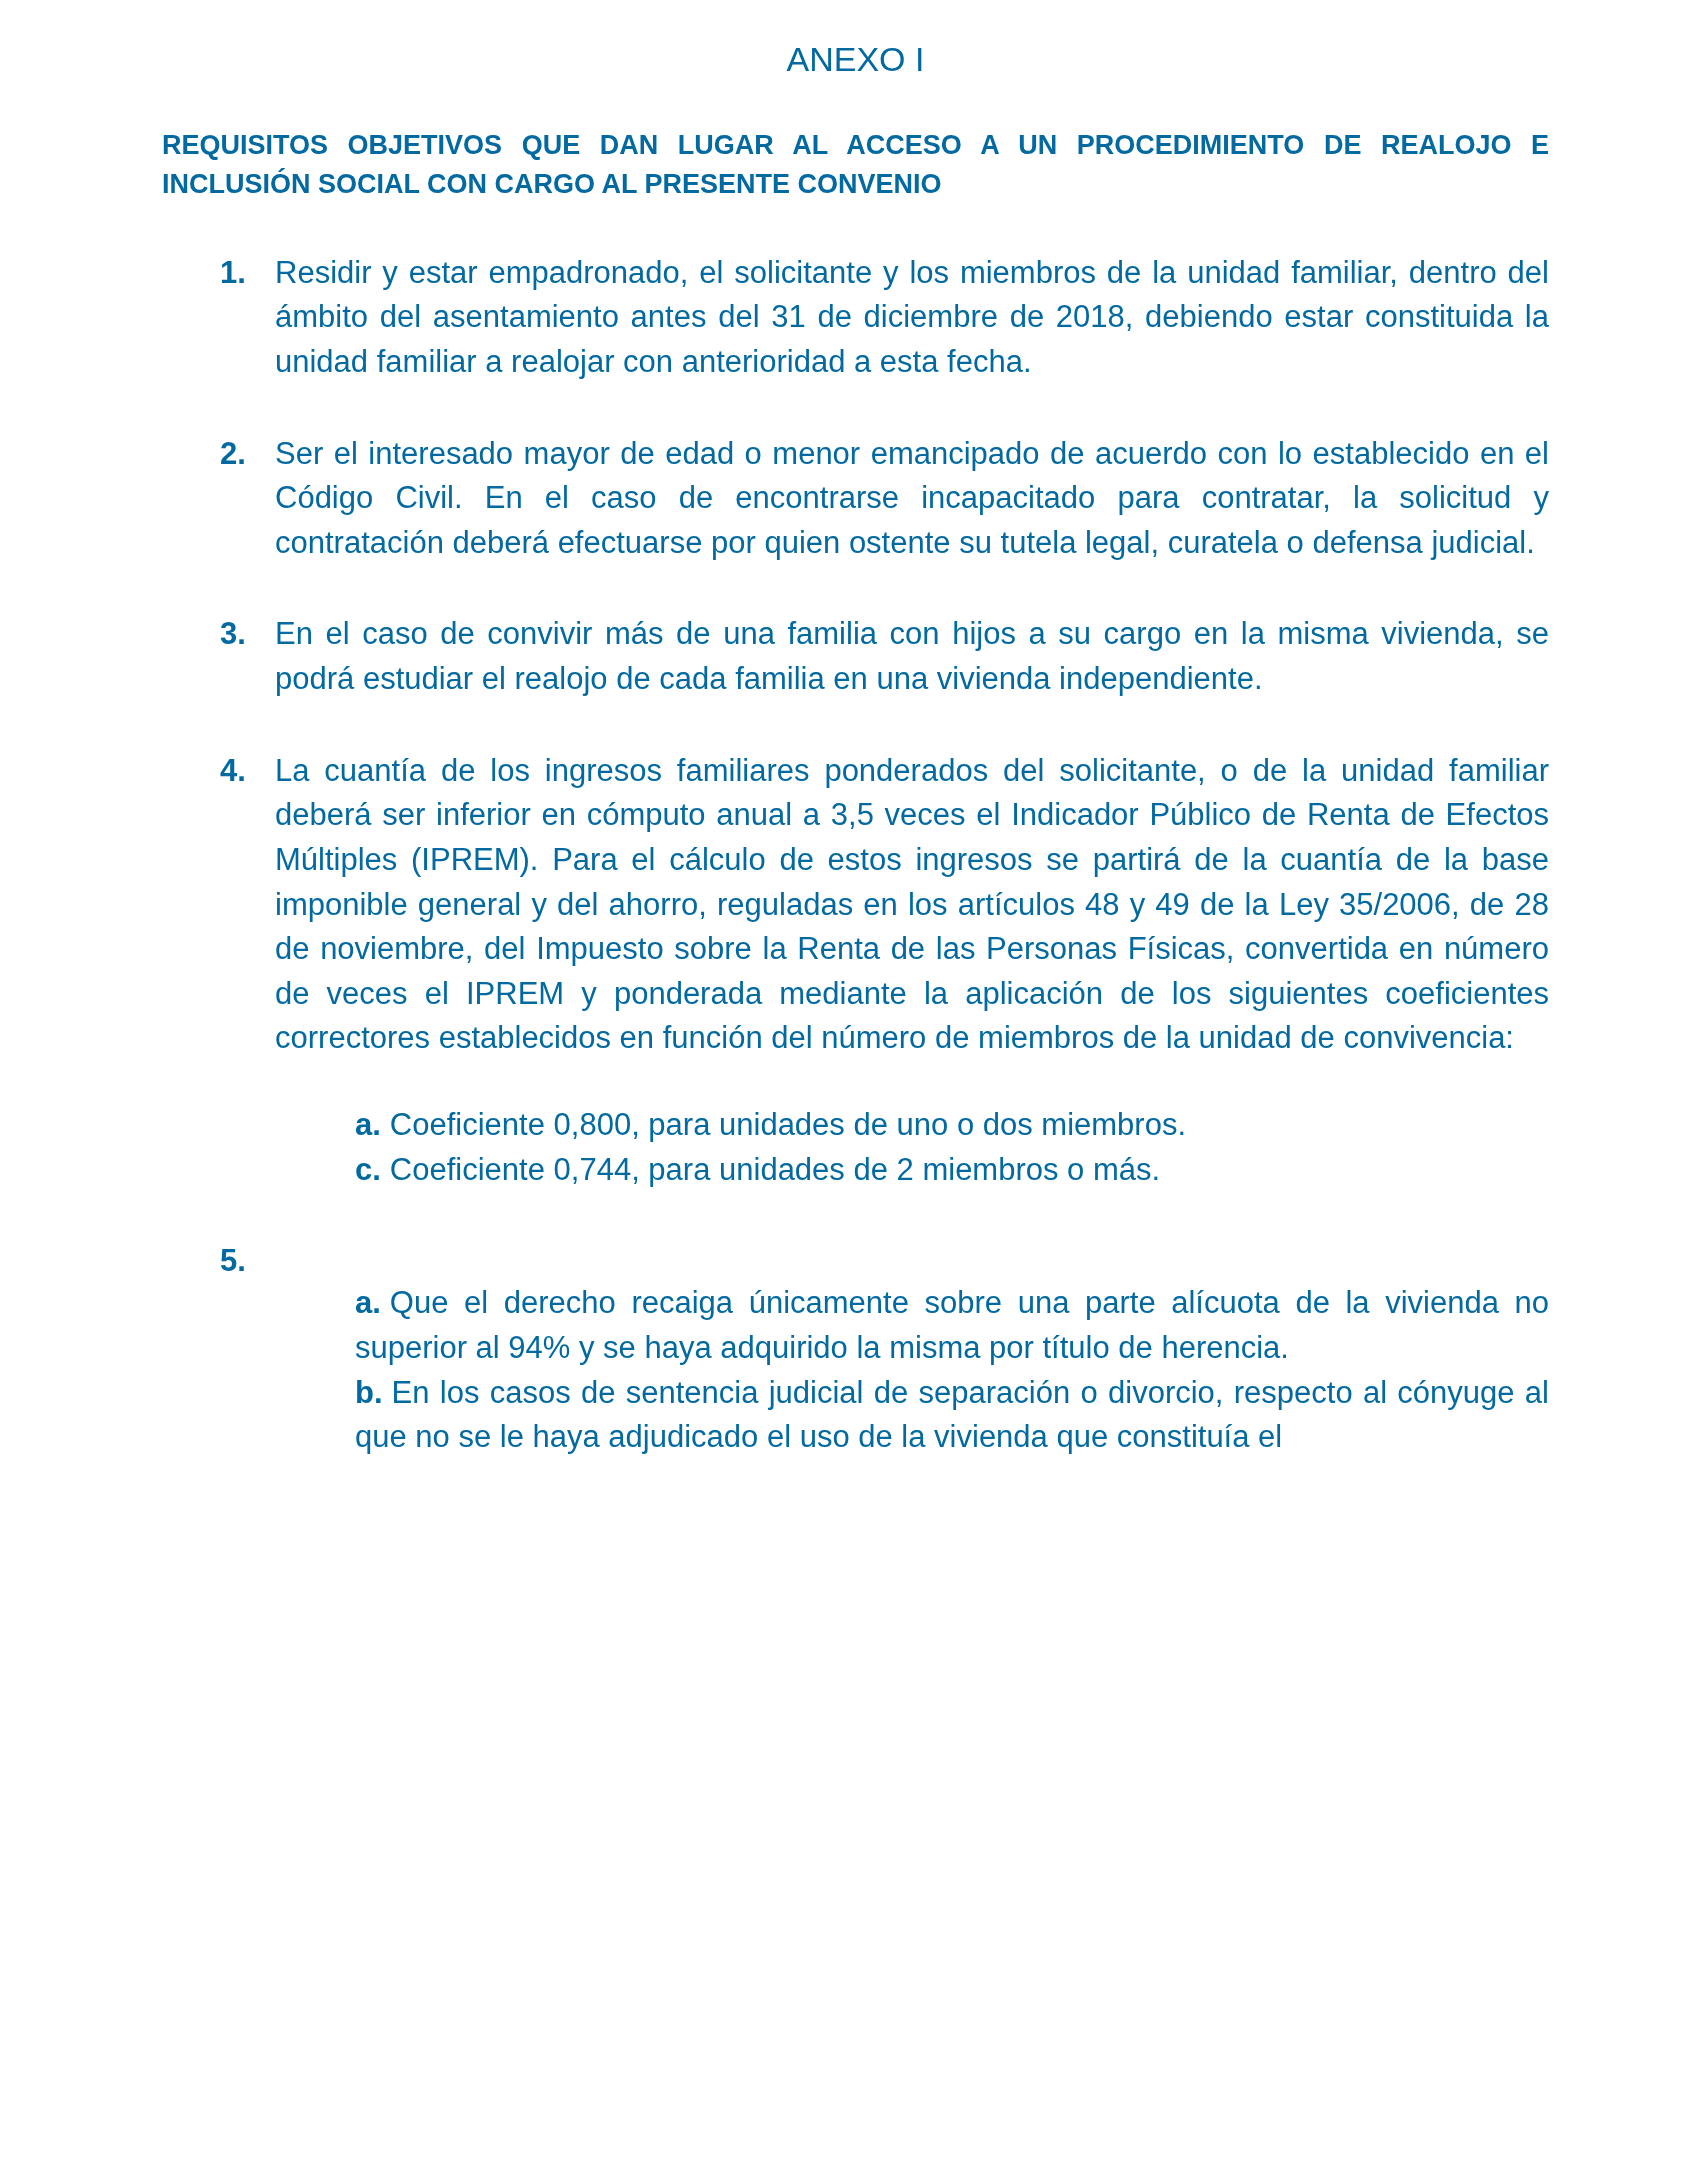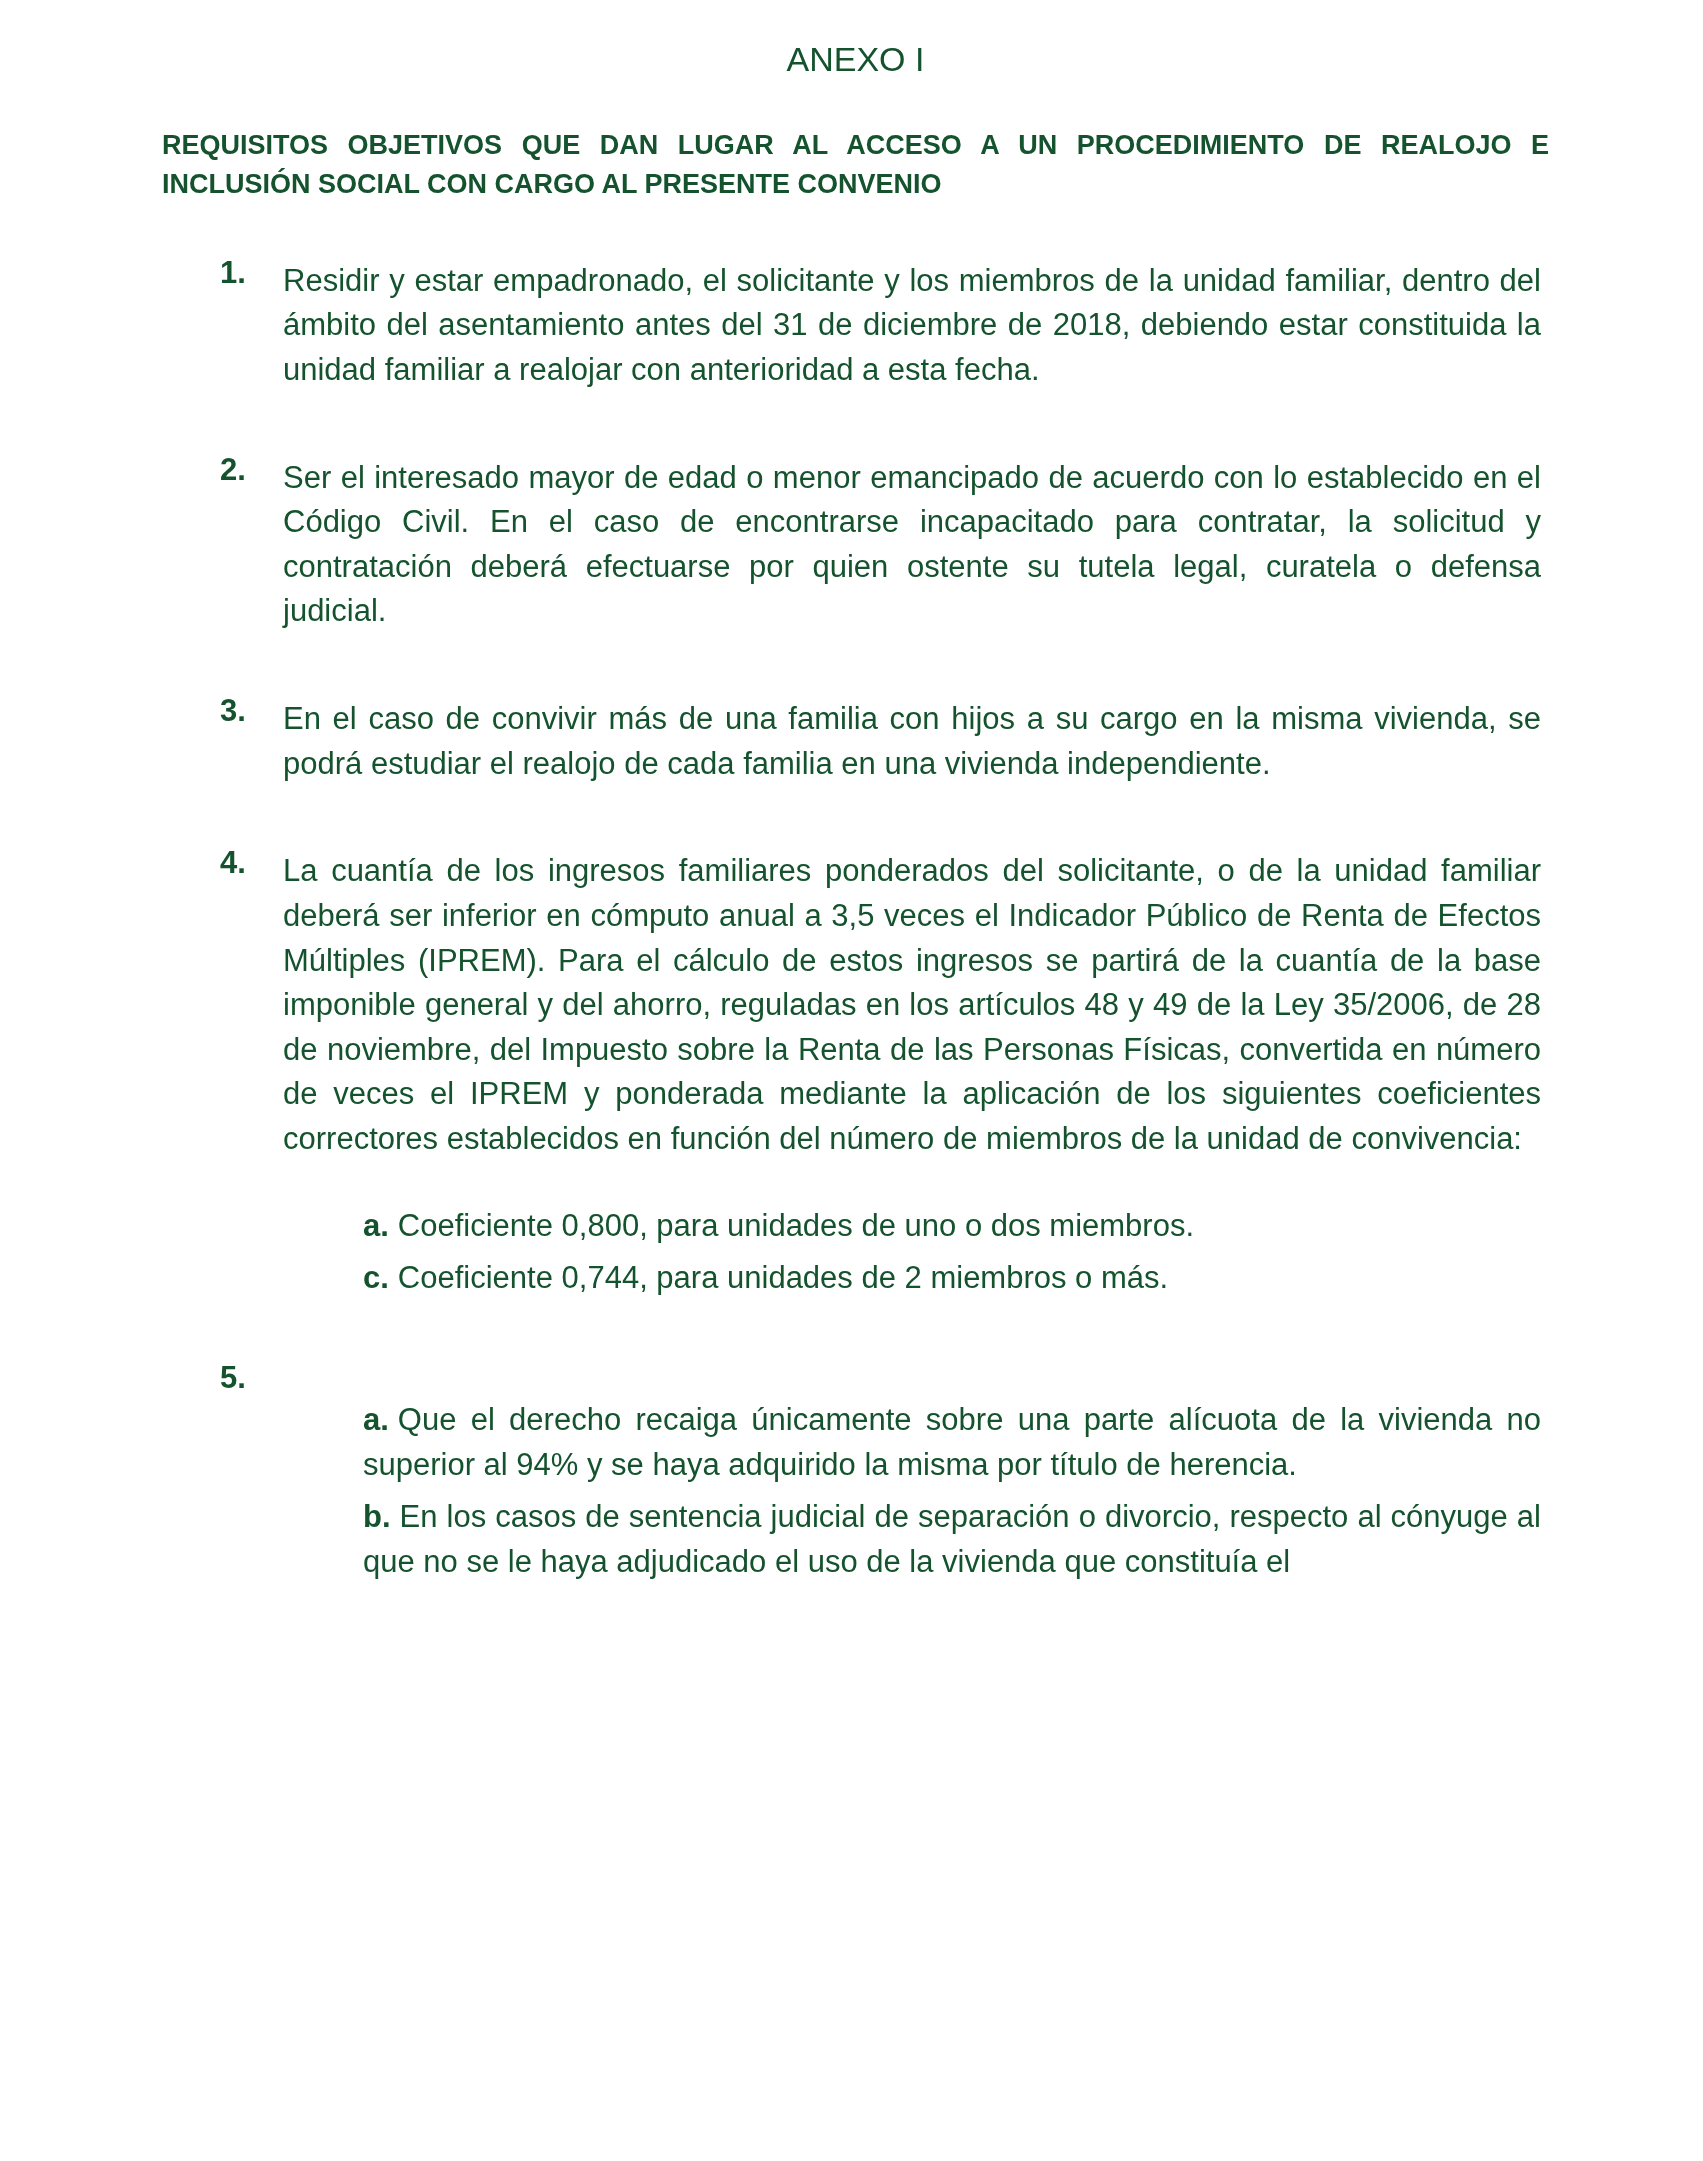--- a/index.html
+++ b/index.html
@@ -6,21 +6,21 @@
     margin: 0;
     padding: 0;
     background: #ffffff;
   }
   .page {
     position: relative;
     width: 1704px;
     height: 1712px;
     box-sizing: border-box;
     background: #ffffff;
-    color: #14532d;
+    color: #0369a1;
     font-family: "Liberation Sans", sans-serif;
     font-size: 31px;
     line-height: 1.44;
     padding: 35px 155px 0 162px;
     overflow: hidden;
   }
   .title {
     text-align: center;
     font-size: 34px;
     font-weight: 400;
@@ -40,21 +40,21 @@
     flex: none;
     width: 55px;
     margin-left: 58px;
     font-weight: bold;
   }
   .item-body {
     flex: 1;
     text-align: justify;
   }
   .item-body p {
-    margin: 8px;
+    margin: 0;
   }
   .sublist {
     margin-left: 80px;
     margin-top: 42px;
   }
   .subitem {
     margin: 0;
   }
   .subitem .letter,
   .subpara .letter {

